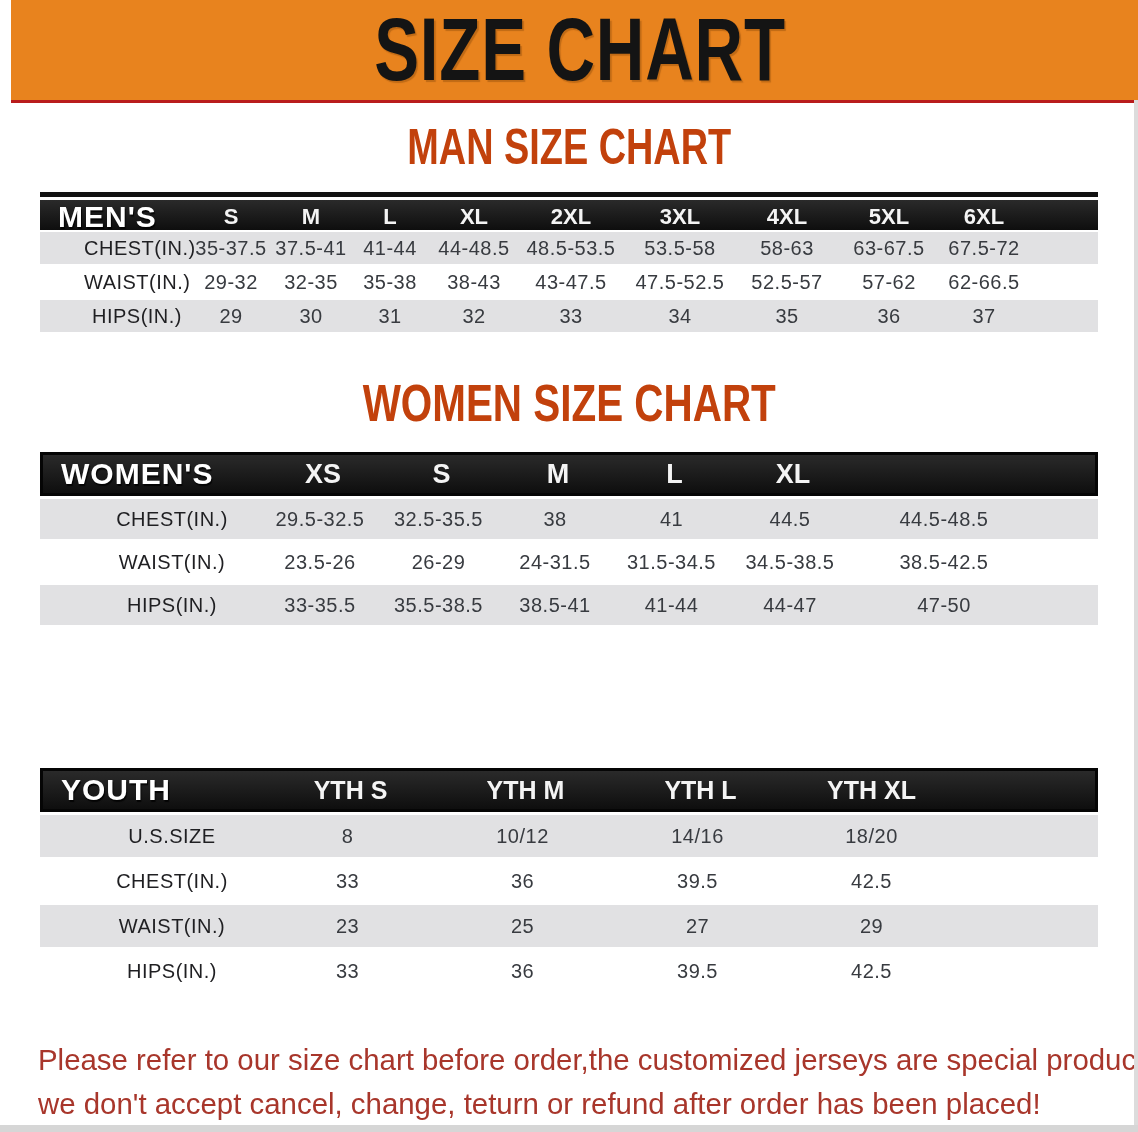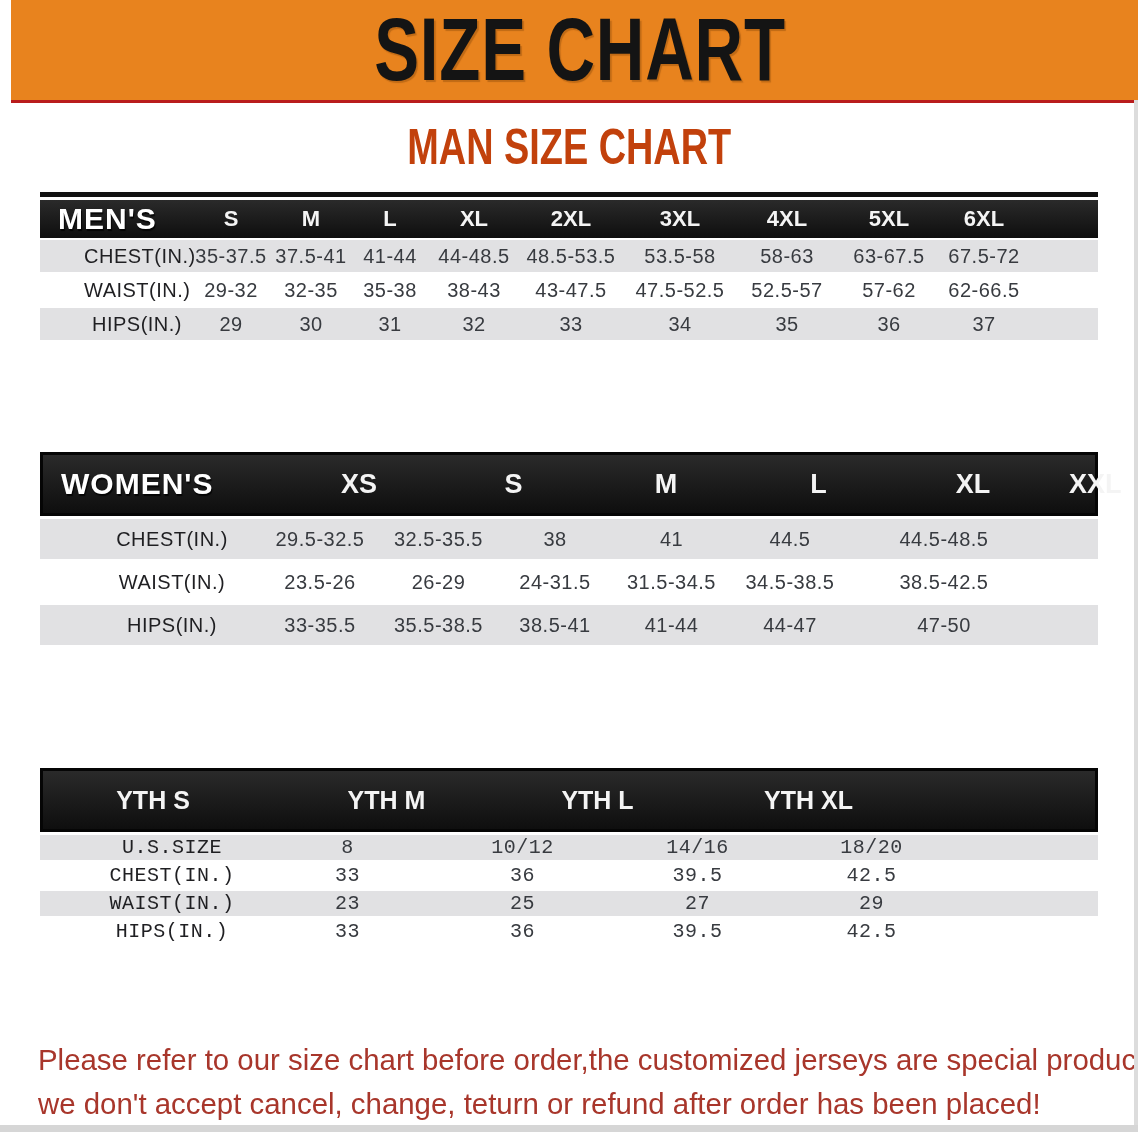--- a/index.html
+++ b/index.html
@@ -41,35 +41,35 @@
   .youth{top:768px;}
   .topline{height:5px;background:#111;margin-bottom:3px;}
   .trow{display:grid;align-items:center;}
   .men-grid{grid-template-columns:150px 82px 78px 80px 88px 106px 112px 102px 102px 1fr;padding-right:70px;}
   .women-grid{grid-template-columns:220px 120px 117px 116px 117px 120px 1fr;padding-right:60px;}
   .youth-grid{grid-template-columns:220px 175px 175px 175px 1fr;padding-right:140px;}
   .thead{
     background:linear-gradient(#2a2a2a,#0e0e0e);
     color:#ffffff;box-sizing:border-box;
   }
-  .men .thead{height:38px;}
-  .women .thead,.youth .thead{height:64px;border:3px solid #050505;gap:36px;}
+  .men .thead{height:30px;}
+  .women .thead,.youth .thead{height:44px;border:3px solid #050505;}
   .hlabel{
     font-weight:800;font-size:30px;padding-left:18px;
     text-shadow:1px 2px 1px rgba(0,0,0,0.8);
     letter-spacing:1px;white-space:nowrap;
   }
   .hsize{font-weight:600;text-align:center;color:#f4f4f4;white-space:nowrap;}
   .men .hsize{font-size:22px;}
   .women .hsize{font-size:27px;}
   .youth .hsize{font-size:25px;}
   .drow{margin-top:2px;background:#ffffff;}
   .men .drow{height:32px;}
   .women .drow{height:40px;margin-top:3px;}
-  .youth .drow{height:25px;margin-top:3px;font-family:Liberation Mono, monospace;}
+  .youth .drow{height:42px;margin-top:3px;}
   .stripe{background:#E1E1E3;}
   .rlabel{
     font-size:20px;font-weight:500;color:#1f1f22;
     text-align:center;letter-spacing:0.5px;white-space:nowrap;margin-left:44px;
   }
   .cell{
     font-size:20px;font-weight:500;color:#383b40;
     text-align:center;letter-spacing:0.5px;white-space:nowrap;
   }
   
@@ -140,30 +140,32 @@
       <span class="cell">31</span>
       <span class="cell">32</span>
       <span class="cell">33</span>
       <span class="cell">34</span>
       <span class="cell">35</span>
       <span class="cell">36</span>
       <span class="cell">37</span>
     </div>
   </section>
 
+  <h2 class="section-heading h-women">
+    <span class="cond">WOMEN SIZE CHART</span>
+  </h2>
 
   <section class="table women">
     <div class="trow thead women-grid">
       <span class="hlabel">WOMEN'S</span>
       <span class="hsize">XS</span>
       <span class="hsize">S</span>
       <span class="hsize">M</span>
       <span class="hsize">L</span>
       <span class="hsize">XL</span>
-      <span class="hsize">XXL</span>
     </div>
     <div class="trow drow stripe women-grid">
       <span class="rlabel">CHEST(IN.)</span>
       <span class="cell">29.5-32.5</span>
       <span class="cell">32.5-35.5</span>
       <span class="cell">38</span>
       <span class="cell">41</span>
       <span class="cell">44.5</span>
       <span class="cell">44.5-48.5</span>
     </div>
@@ -183,20 +185,21 @@
       <span class="cell">38.5-41</span>
       <span class="cell">41-44</span>
       <span class="cell">44-47</span>
       <span class="cell">47-50</span>
     </div>
   </section>
 
 
   <section class="table youth">
     <div class="trow thead youth-grid">
+      <span class="hlabel">YOUTH</span>
       <span class="hsize">YTH S</span>
       <span class="hsize">YTH M</span>
       <span class="hsize">YTH L</span>
       <span class="hsize">YTH XL</span>
     </div>
     <div class="trow drow stripe youth-grid">
       <span class="rlabel">U.S.SIZE</span>
       <span class="cell">8</span>
       <span class="cell">10/12</span>
       <span class="cell">14/16</span>

